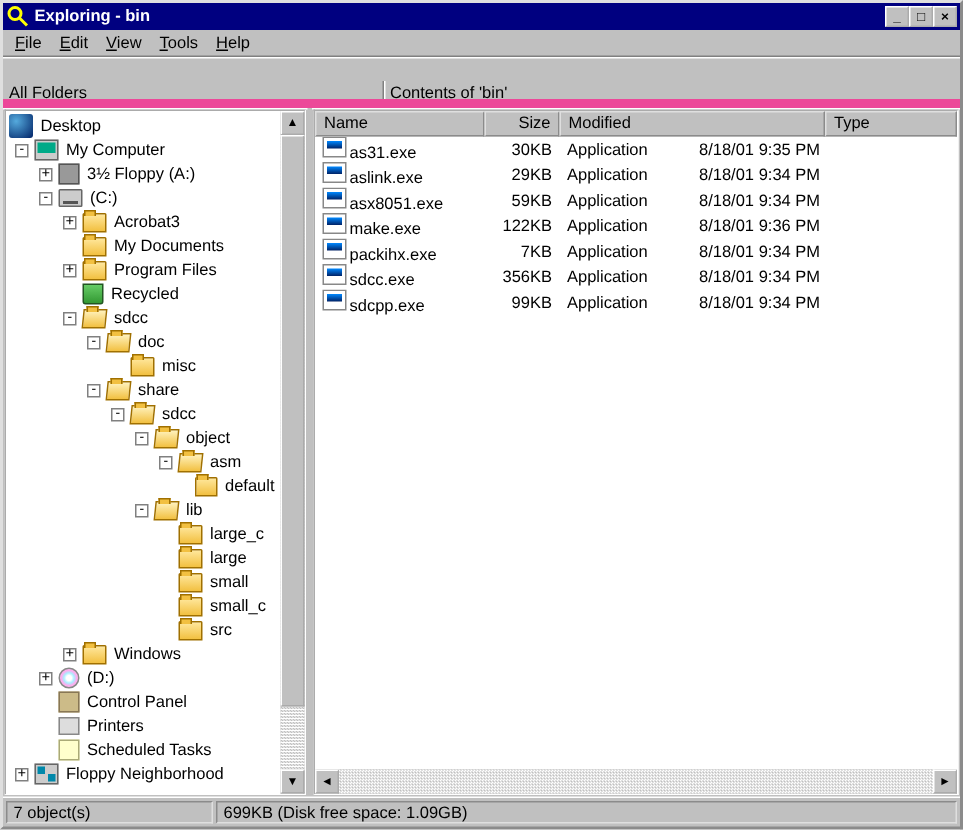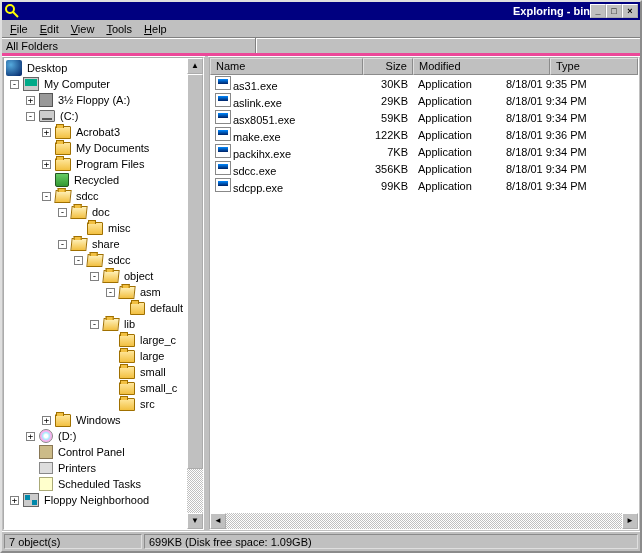--- a/index.html
+++ b/index.html
@@ -1,29 +1,29 @@
 <!DOCTYPE html>
 <html><head>
 <meta charset="utf-8">
 <style>
 * { box-sizing: border-box; margin: 0; padding: 0; font-family: "MS Sans Serif", Tahoma, sans-serif; font-size: 11px; }
 body { background: #c0c0c0; width: 642px; height: 553px; overflow: hidden; }
 .window { width: 642px; height: 553px; border: 2px outset #dfdfdf; background: #c0c0c0; display: flex; flex-direction: column; }
 
 .titlebar { background: #000080; color: #fff; height: 18px; display: flex; align-items: center; padding: 1px 2px; font-weight: bold; font-size: 11px; }
 .titlebar .app-icon { width: 16px; height: 16px; margin-right: 3px; display: inline-flex; align-items: center; justify-content: center; }
-.titlebar .title { flex: 1; text-align: right; }
+.titlebar .title { flex: 1; }
 .titlebar-buttons { display: flex; gap: 0; }
 .titlebar-buttons button { width: 16px; height: 14px; background: #c0c0c0; border: 1px outset #fff; font-size: 9px; line-height: 10px; font-family: Arial; padding: 0; cursor: default; font-weight: bold; }
 
 .menubar { display: flex; height: 18px; align-items: center; padding: 0 2px; border-bottom: 1px solid #808080; box-shadow: 0 1px 0 #fff; }
 .menubar .menu-item { padding: 2px 6px; cursor: default; }
 .menubar .menu-item u { text-decoration: underline; }
 
-.label-bar { display: flex; height: 18px; border-bottom: 3px solid #ec4899; box-shadow: 0 1px 0 #fff; }
+.label-bar { display: flex; height: 18px; border-bottom: 6px solid #ec4899; box-shadow: 0 1px 0 #fff; margin-top: 16px; }
 .label-left { width: 254px; padding: 2px 4px; border-right: 1px solid #808080; box-shadow: 1px 0 0 #fff; }
 .label-right { flex: 1; padding: 2px 4px; }
 
 .body-split { flex: 1; display: flex; min-height: 0; }
 .left-pane { width: 201px; display: flex; border: 1px inset #fff; background: #fff; margin: 1px; min-height: 0; }
 .right-pane { flex: 1; display: flex; border: 1px inset #fff; background: #fff; margin: 1px; min-height: 0; }
 .splitter { width: 3px; background: #c0c0c0; cursor: ew-resize; }
 
 .tree { flex: 1; overflow: auto; padding: 2px; white-space: nowrap; color: #000; }
 .tree-row { display: flex; align-items: center; height: 16px; }
@@ -53,21 +53,21 @@
 .sched-icon{width:14px;height:14px;margin-right:3px;display:inline-block;background:#ffc;border:1px solid #aa7;}
 
 .scrollbar-v { width: 16px; background: #c0c0c0; display: flex; flex-direction: column; }
 .scrollbar-v .sb-btn { height: 16px; background: #c0c0c0; border: 1px outset #fff; font-size: 8px; text-align: center; line-height: 14px; }
 .scrollbar-v .sb-track { flex: 1; background: repeating-conic-gradient(#c0c0c0 0 25%, #fff 0 50%) 0 0/2px 2px; position: relative; }
 .scrollbar-v .sb-thumb { position: absolute; left: 0; right: 0; background: #c0c0c0; border: 1px outset #fff; }
 
 .list { flex: 1; display: flex; flex-direction: column; min-height: 0; }
 .list-header { display: flex; background: #c0c0c0; height: 17px; }
 .list-header .col { border: 1px outset #dfdfdf; padding: 1px 5px; font-size: 11px; cursor: default; overflow: hidden; white-space: nowrap; }
-.col-name { width: 153px; }
+.col-name { width: 113px; }
 .col-size { width: 50px; text-align: right; }
 .col-type { width: 88px; }
 .col-mod { flex: 1; }
 .list-body { flex: 1; overflow: auto; }
 .list-row { display: flex; height: 17px; align-items: center; }
 .list-row .cell { padding: 0 5px; overflow: hidden; white-space: nowrap; }
 .file-icon { width: 16px; height: 14px; margin-right: 2px; display: inline-block; background: #fff; border: 1px solid #888; position: relative; }
 .file-icon::before { content:""; position:absolute; top:2px; left:2px; right:2px; height:5px; background: linear-gradient(#08f,#026); }
 .scrollbar-h { height: 16px; background: #c0c0c0; display: flex; }
 .scrollbar-h .sb-btn { width: 16px; background: #c0c0c0; border: 1px outset #fff; font-size: 8px; text-align: center; line-height: 14px; }
@@ -101,20 +101,21 @@
   <div class="menubar">
     <span class="menu-item"><u>F</u>ile</span>
     <span class="menu-item"><u>E</u>dit</span>
     <span class="menu-item"><u>V</u>iew</span>
     <span class="menu-item"><u>T</u>ools</span>
     <span class="menu-item"><u>H</u>elp</span>
   </div>
 
   <div class="label-bar">
     <div class="label-left">All Folders</div>
+    <div class="label-right">Contents of 'bin'</div>
   </div>
 
   <div class="body-split">
 
     <div class="left-pane">
       <div class="tree">
         <div class="tree-row">
             <span class="indent" style="width:0"></span>
             <span class="desktop-icon"></span>
             <span class="tree-label">Desktop</span>

